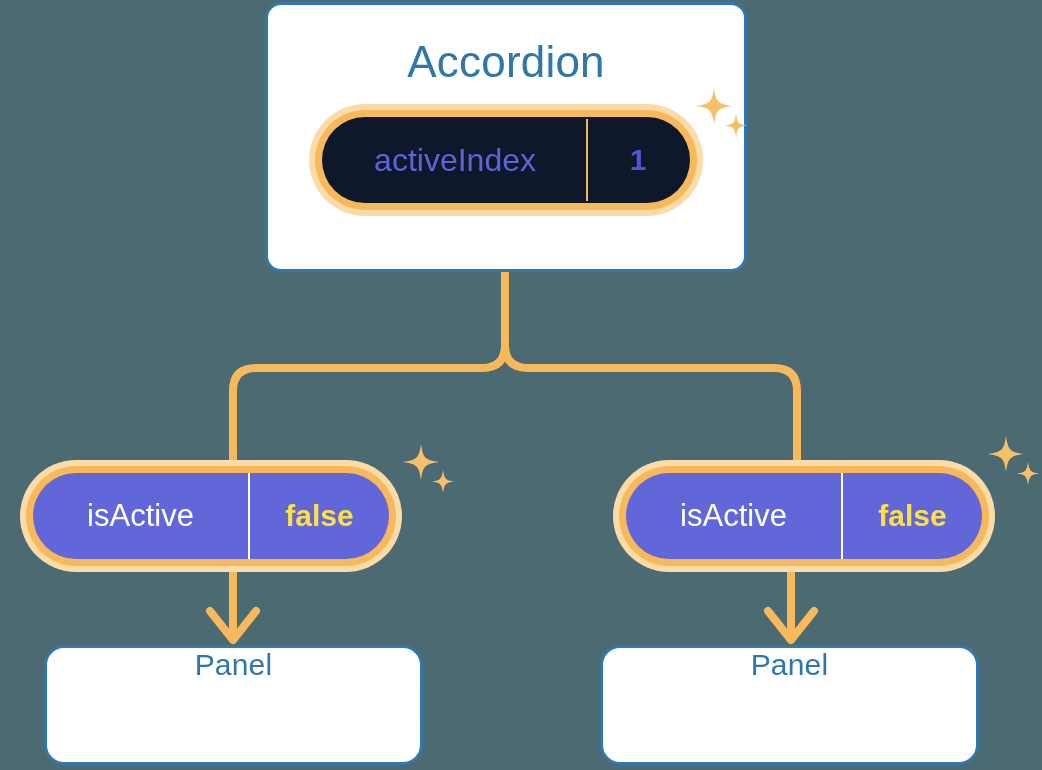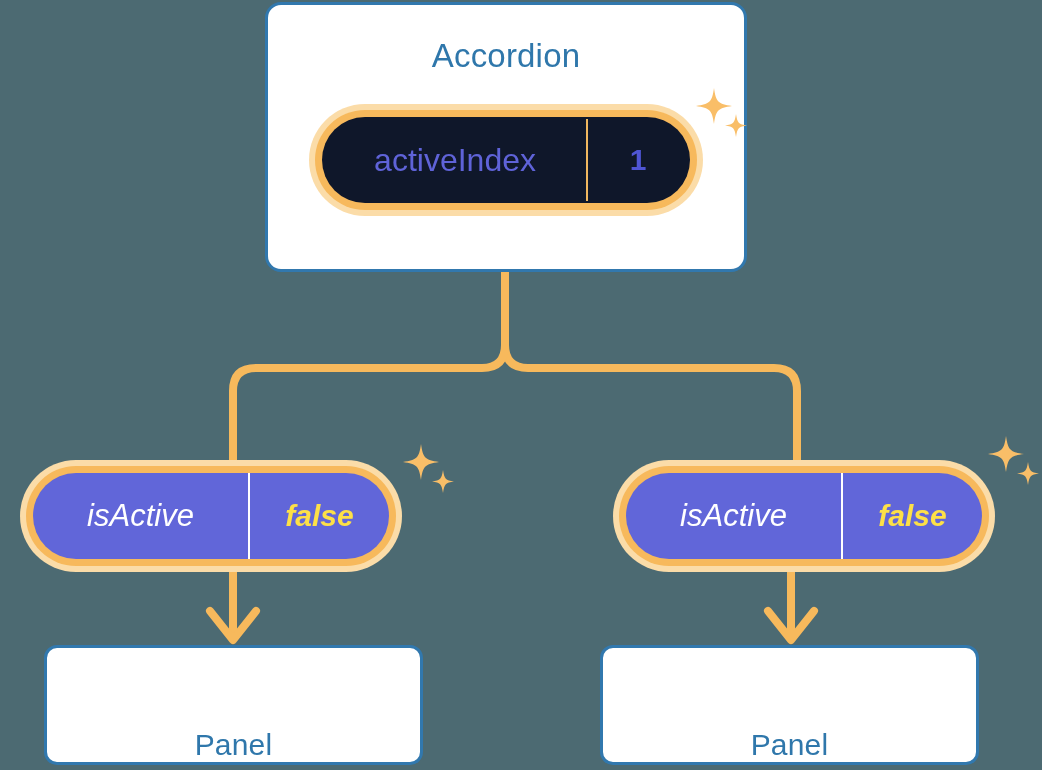--- a/index.html
+++ b/index.html
@@ -32,21 +32,21 @@
     background: #ffffff;
     border: 3px solid #3178ae;
     border-radius: 14px;
     box-sizing: border-box;
     display: flex;
     flex-direction: column;
     align-items: center;
   }
   .card-title {
     color: #2f77ab;
-    font-size: 33px;
+    font-size: 44px;
     font-weight: 400;
     letter-spacing: 0.2px;
     white-space: nowrap;
   }
 
   
   #accordion-card {
     left: 265px;
     top: 2px;
     width: 482px;
@@ -55,22 +55,22 @@
   }
   #accordion-card .card-title {
     margin-top: 32px;
   }
 
   
   .panel-card {
     width: 379px;
     height: 120px;
     top: 645px;
-    justify-content: flex-end;
-    border-radius: 13px;
+    justify-content: flex-start;
+    border-radius: 20px;
   }
   #panel-left  { left: 44px; }
   #panel-right { left: 600px; }
   .panel-card .card-title {
     font-size: 30px;
   }
 
   
   .pill-wrap {
     position: absolute;
@@ -154,21 +154,20 @@
   }
   #pill-activeindex .pill-val {
     width: 103px;
     font-size: 30px;
   }
 
   .pill-isactive { top: 473px; }
   .pill-isactive .pill {
     width: 356px;
     height: 86px;
-    font-style: italic;
   }
   .pill-isactive .pill-key {
     width: 215px;
     font-size: 31px;
   }
   .pill-isactive .pill-val {
     width: 141px;
     font-size: 30px;
   }
   #pill-isactive-left  { left: 33px; }

